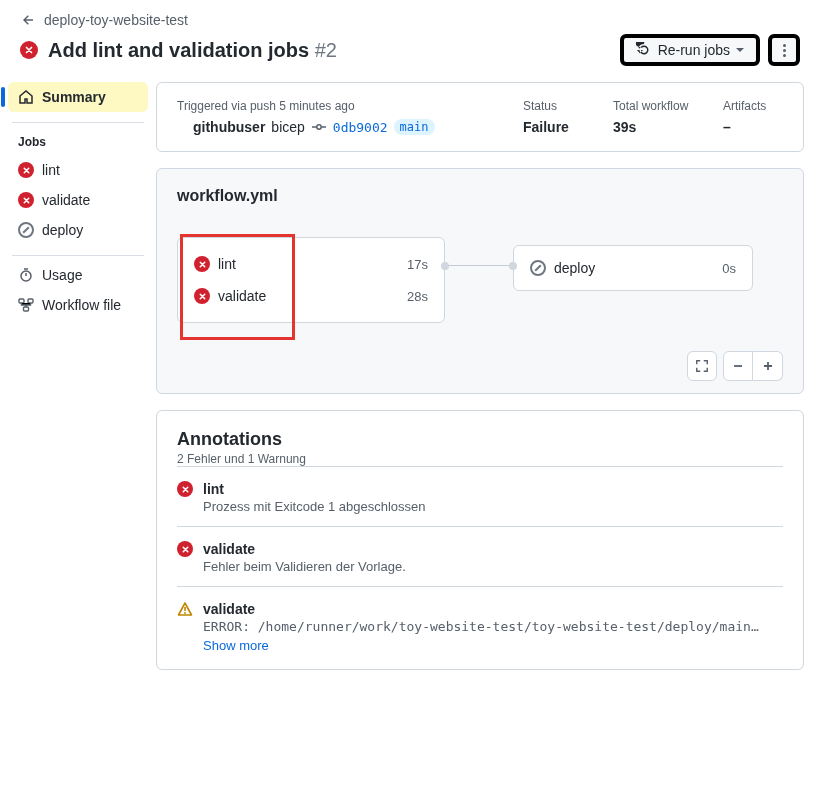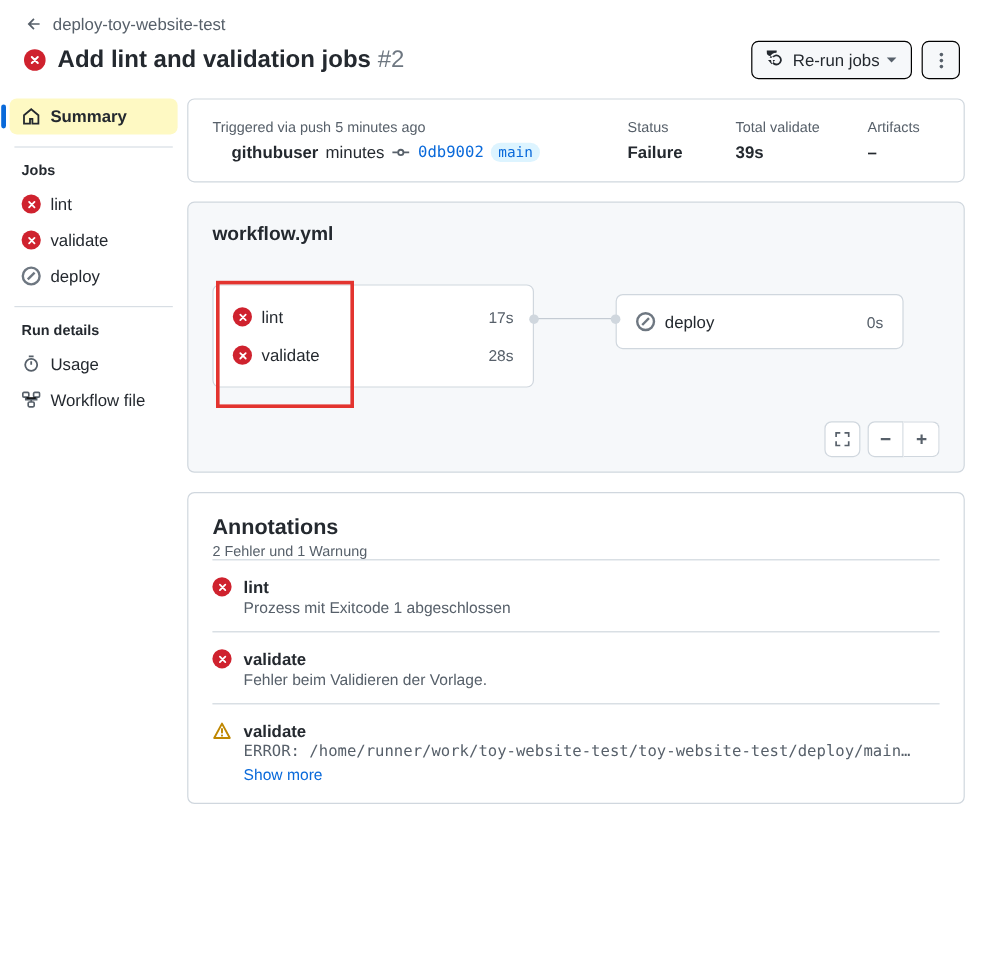--- a/index.html
+++ b/index.html
@@ -35,21 +35,21 @@
   }
   h1 { font-size: 20px; font-weight: 600; }
   h1 .run-num { color: #6e7781; font-weight: 400; }
   .header-actions { display: flex; gap: 8px; }
   .btn {
     display: inline-flex;
     align-items: center;
     gap: 6px;
     padding: 5px 12px;
     font-size: 14px;
-    border: 1px solid #000000;
+    border: 4px solid #000000;
     border-radius: 6px;
     background: #f6f8fa;
     color: #24292f;
     cursor: pointer;
     height: 32px;
   }
   .btn.icon-only { width: 32px; justify-content: center; padding: 0; }
   .caret-down { width: 0; height: 0; border-left: 4px solid transparent; border-right: 4px solid transparent; border-top: 4px solid #57606a; display:inline-block;}
   .main-layout { display: flex; }
   .sidebar {
@@ -244,21 +244,20 @@
             <path stroke="#fff" stroke-width="2" stroke-linecap="round" d="M3 3l6 6M9 3l-6 6"></path>
           </svg>
         </span>
       <span>validate</span>
     </div>
     <div class="side-item">
       <span class="icon-skip"></span>
       <span>deploy</span>
     </div>
     <hr class="side-divider">
-    <div class="side-heading">Run details</div>
     <div class="side-item">
       <span>
         <svg width="16" height="16" viewBox="0 0 16 16">
             <circle cx="8" cy="9" r="5" fill="none" stroke="#57606a" stroke-width="1.5"></circle>
             <path stroke="#57606a" stroke-width="1.5" d="M8 6v3M6 2h4"></path>
           </svg>
       </span>
       <span>Usage</span>
     </div>
     <div class="side-item">
@@ -273,37 +272,37 @@
       <span>Workflow file</span>
     </div>
   </aside>
 
   <main class="content">
     <div class="card meta-card">
       <div class="meta-col first">
         <div class="meta-label">Triggered via push 5 minutes ago</div>
         <div class="meta-trigger-line" style="padding-left:16px;">
           <span class="actor">githubuser</span>
-          <span>minutes</span>
+          <span>bicep</span>
           <span>
             <svg width="16" height="16" viewBox="0 0 16 16">
                 <circle cx="8" cy="8" r="2.2" fill="none" stroke="#57606a" stroke-width="1.5"></circle>
                 <path stroke="#57606a" stroke-width="1.5" d="M1 8h4.5M10.5 8H15"></path>
               </svg>
           </span>
           <span class="sha-link">0db9002</span>
           <span class="branch-badge">main</span>
         </div>
       </div>
       <div class="meta-col" style="width:90px;">
         <div class="meta-label">Status</div>
         <div class="meta-value">Failure</div>
       </div>
       <div class="meta-col" style="width:110px;">
-        <div class="meta-label">Total validate</div>
+        <div class="meta-label">Total workflow</div>
         <div class="meta-value">39s</div>
       </div>
       <div class="meta-col" style="width:60px;">
         <div class="meta-label">Artifacts</div>
         <div class="meta-value">–</div>
       </div>
     </div>
 
     <div class="graph-card">
       <div class="graph-title">workflow.yml</div>

